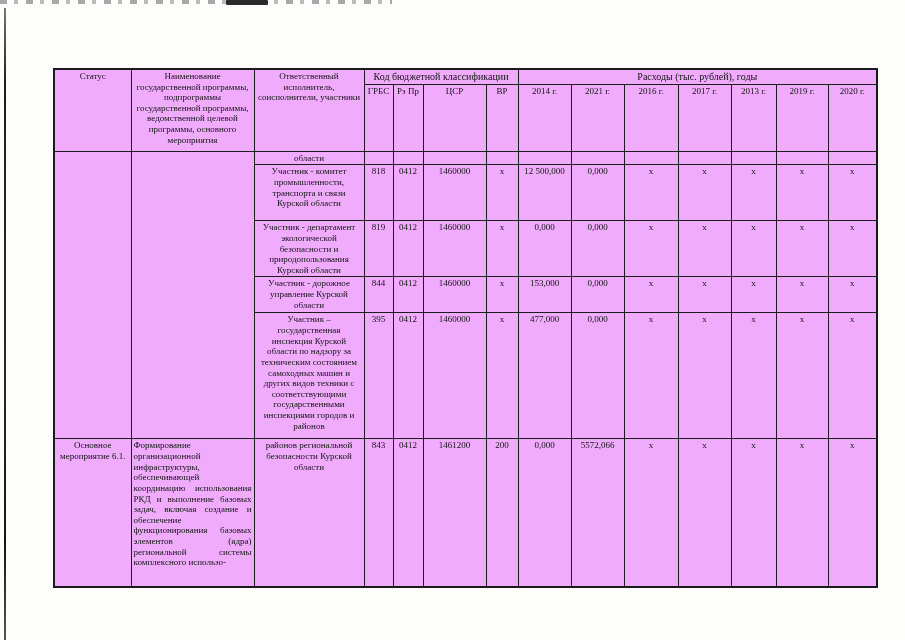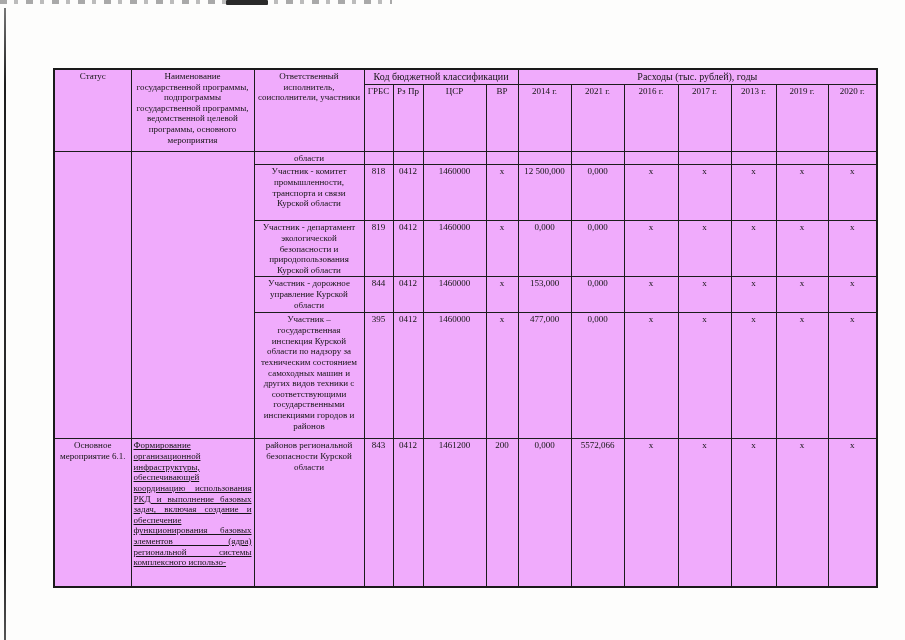--- a/index.html
+++ b/index.html
@@ -78,21 +78,21 @@
     vertical-align: middle;
     font-size: 9px;
   }
   td.num, td.code {
     text-align: center;
     vertical-align: middle;
     white-space: nowrap;
   }
   td.txt { text-align: center; vertical-align: top; }
   td.status { text-align: center; vertical-align: top; padding-top: 2px; }
-  td.justify { text-align: justify; text-decoration: underline; }
+  td.justify { text-align: justify; }
 </style>
 </head>
 <body>
 
 <div class="page">
 
   <div class="artifact-top"></div>
   <div class="artifact-top-blob"></div>
   <div class="artifact-left"></div>
 

